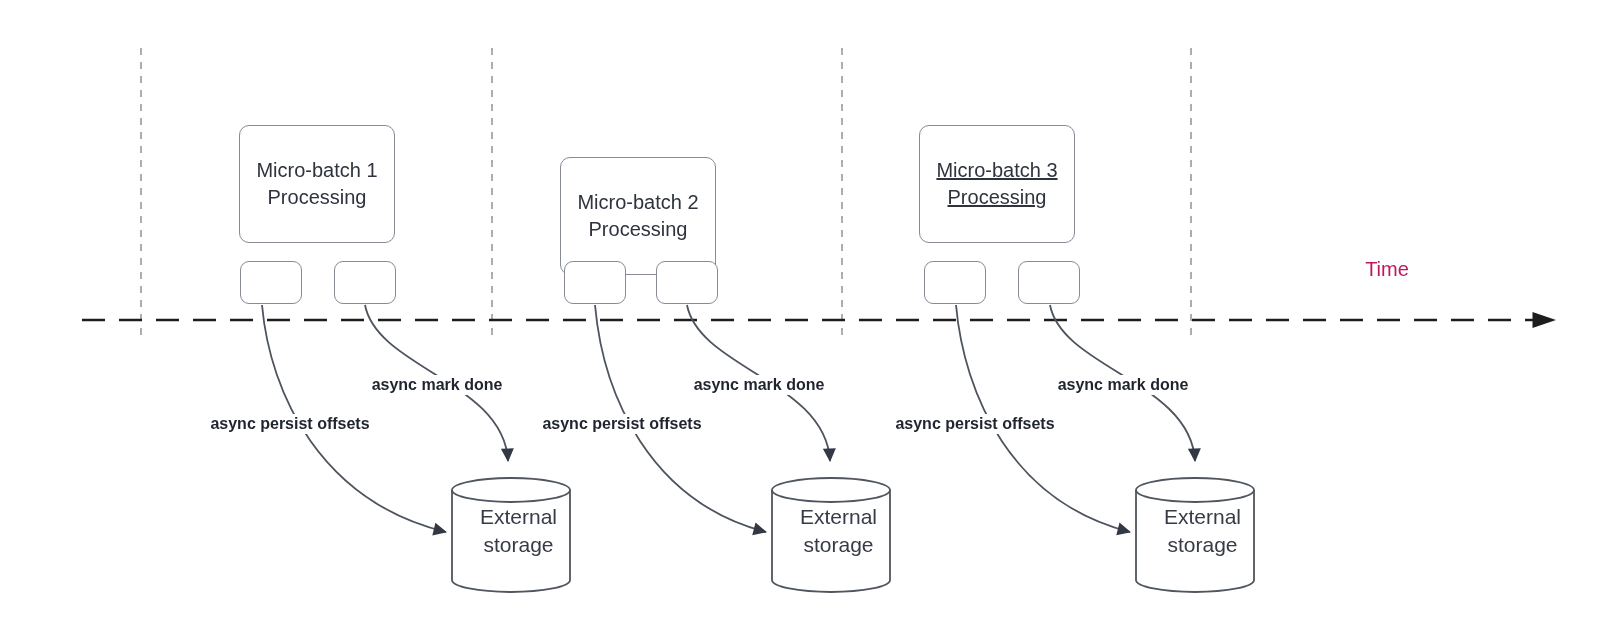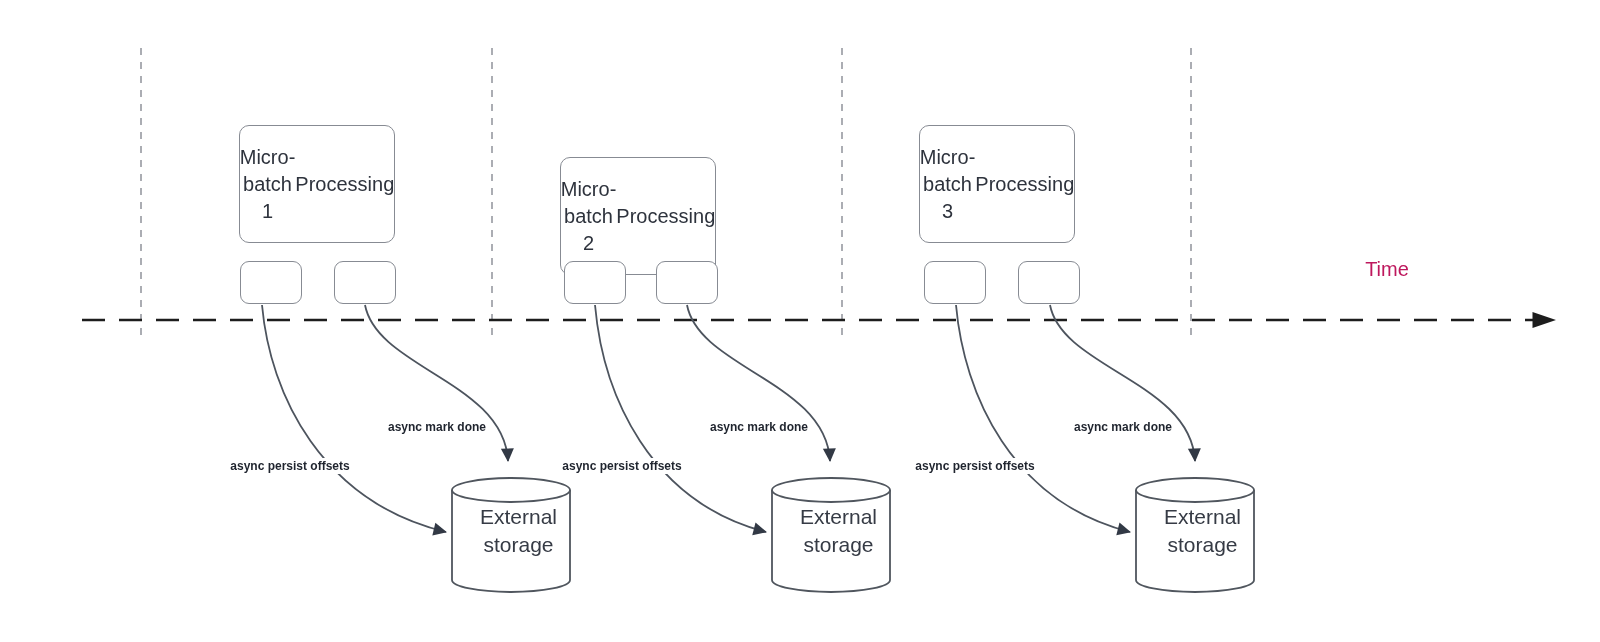--- a/index.html
+++ b/index.html
@@ -22,20 +22,21 @@
     height: 642px;
   }
   .process-box {
     position: absolute;
     width: 156px;
     height: 118px;
     border: 1.6px solid #878b93;
     border-radius: 10px;
     background: #ffffff;
     display: flex;
+    flex-direction: column;
     align-items: center;
     justify-content: center;
     text-align: center;
     color: #2e333d;
     font-size: 20px;
     line-height: 27px;
     box-sizing: border-box;
   }
   .mini-box {
     position: absolute;
@@ -45,25 +46,24 @@
     border-radius: 9px;
     background: #ffffff;
     box-sizing: border-box;
     top: 261px;
   }
   .flow-label {
     position: absolute;
     transform: translateX(-50%);
     background: #ffffff;
     padding: 1px 4px;
-    font-size: 12px;
+    font-size: 16px;
     font-weight: bold;
     color: #1f242e;
     white-space: nowrap;
-    margin-top: 44px;
   }
   .storage-label {
     position: absolute;
     width: 133px;
     top: 503px;
     text-align: center;
     color: #363b45;
     font-size: 21px;
     line-height: 28px;
   }
@@ -71,21 +71,21 @@
     position: absolute;
     left: 1387px;
     top: 258px;
     transform: translateX(-50%);
     font-size: 20px;
     color: #be185d;
   }
   
   #process-box-1 { left: 239px; top: 125px; }
   #process-box-2 { left: 560px; top: 125px; margin-top: 32px; }
-  #process-box-3 { left: 919px; top: 125px; }
+  #process-box-3 { left: 919px; top: 125px; text-decoration: underline; }
   #mini-box-1a { left: 240px; } #mini-box-1b { left: 334px; }
   #mini-box-2a { left: 564px; } #mini-box-2b { left: 656px; }
   #mini-box-3a { left: 924px; } #mini-box-3b { left: 1018px; }
   #persist-label-1 { left: 290px; top: 414px; }
   #persist-label-2 { left: 622px; top: 414px; }
   #persist-label-3 { left: 975px; top: 414px; }
   #done-label-1 { left: 437px; top: 375px; }
   #done-label-2 { left: 759px; top: 375px; }
   #done-label-3 { left: 1123px; top: 375px; }
   #storage-label-1 { left: 452px; }

